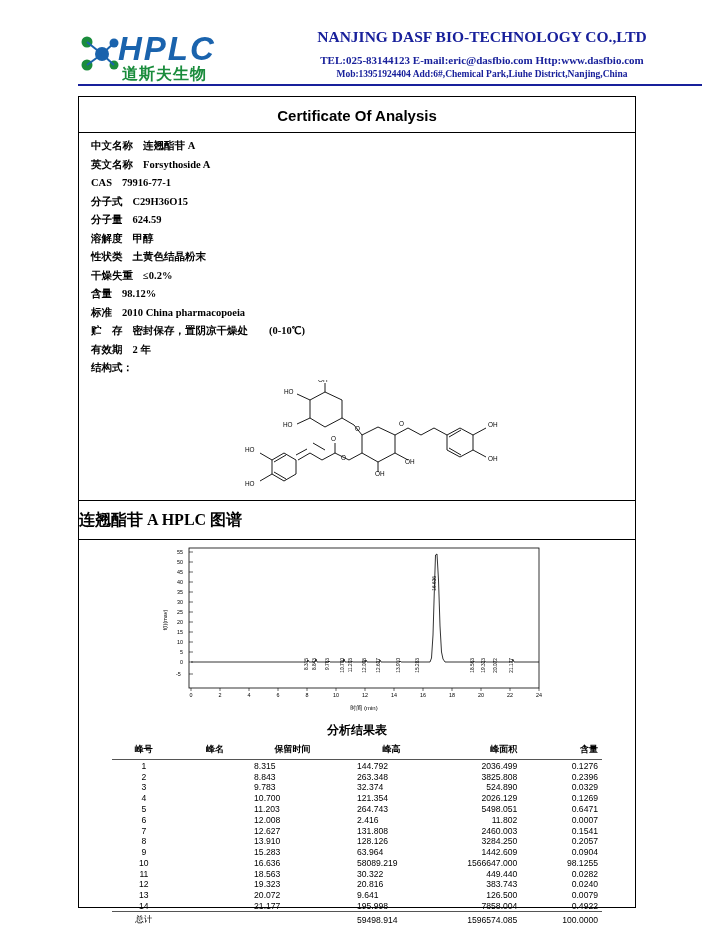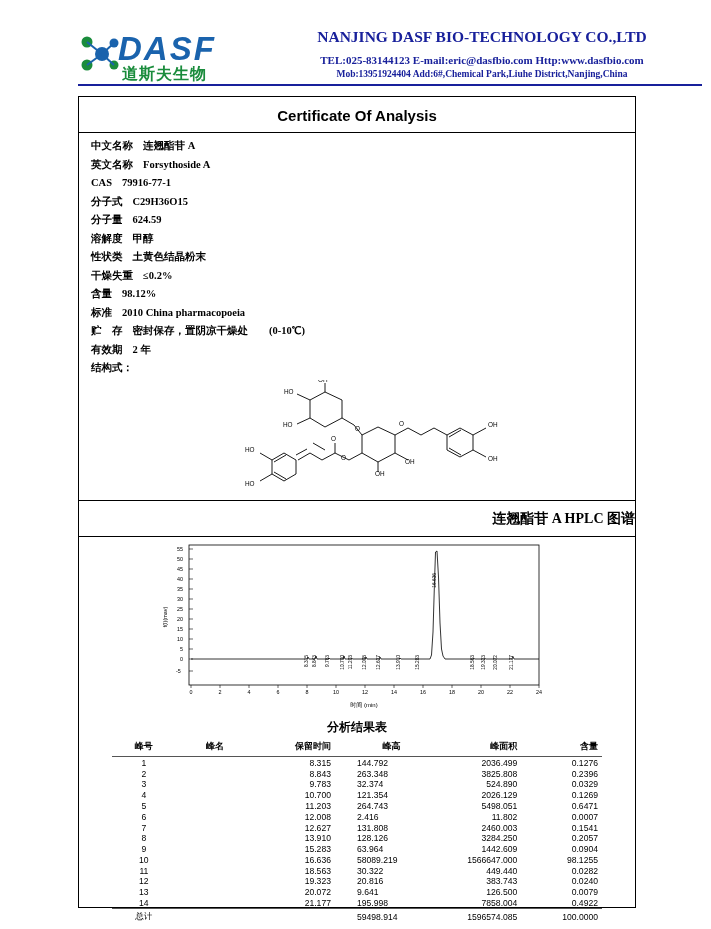--- a/index.html
+++ b/index.html
@@ -25,32 +25,32 @@
   .fields{padding:4px 0 2px 12px;}
   .field{font-size:10.5px;font-weight:bold;line-height:18.5px;font-family:"Liberation Serif",serif;}
   .field .lbl{display:inline-block;}
   .field .val{display:inline-block;margin-left:10px;}
 
   
   .struct{position:relative;height:120px;}
   .struct svg{position:absolute;left:50%;top:0;transform:translateX(-50%);}
 
   
-  .hplc-title{text-align:right;font-weight:bold;font-size:14px;padding:9px 0 8px 0;font-family:"Liberation Serif",serif;}
+  .hplc-title{text-align:left;font-weight:bold;font-size:16px;padding:9px 0 8px 0;font-family:"Liberation Serif",serif;}
 
   .chart-wrap{position:relative;width:554px;height:180px;}
   .chart-svg{position:absolute;left:0;top:0;}
 
   .tbl-title{text-align:center;font-size:12px;font-weight:bold;padding-top:2px;}
   table.res{width:490px;margin:2px auto 0 auto;border-collapse:collapse;font-size:8.6px;font-family:"Liberation Sans",sans-serif;}
   table.res th{font-weight:bold;padding:2px 0 3px 0;font-size:9px;}
   table.res td{padding:0.4px 0;}
   .c1{width:13%;text-align:center;}
   .c2{width:16%;text-align:center;margin-top:40px;}
-  .c3{width:21%;text-align:right;padding-right:26px !important;}
+  .c3{width:21%;padding-right:26px !important;}
   .c4{width:17%;padding-right:14px !important;}
   .c5{width:19%;text-align:right;padding-right:16px !important;}
   .c6{width:14%;text-align:right;padding-right:4px !important;}
   .hline{border-top:1px solid #555;}
   .total-row td{padding-top:2px;font-size:8.6px;}
 </style>
 </head>
 <body>
 
 <div class="page">
@@ -61,21 +61,21 @@
         <circle cx="9" cy="8" r="5.5" fill="#1a8c3c"></circle>
         <circle cx="9" cy="31" r="5.5" fill="#1a8c3c"></circle>
         <circle cx="24" cy="20" r="7" fill="#1a63ad"></circle>
         <circle cx="36" cy="9" r="4.5" fill="#1a63ad"></circle>
         <circle cx="36" cy="31" r="4.5" fill="#1a8c3c"></circle>
         <line x1="9" y1="8" x2="24" y2="20" stroke="#1a63ad" stroke-width="2"></line>
         <line x1="9" y1="31" x2="24" y2="20" stroke="#1a63ad" stroke-width="2"></line>
         <line x1="36" y1="9" x2="24" y2="20" stroke="#1a63ad" stroke-width="2"></line>
         <line x1="36" y1="31" x2="24" y2="20" stroke="#1a63ad" stroke-width="2"></line>
       </svg>
-      <div class="logo-dasf">DASF</div>
+      <div class="logo-dasf">HPLC</div>
       <div class="logo-cn">道斯夫生物</div>
     </div>
     <div class="hdr-title">NANJING DASF BIO-TECHNOLOGY CO.,LTD</div>
     <div class="hdr-line1">TEL:025-83144123  E-mail:eric@dasfbio.com  Http:www.dasfbio.com</div>
     <div class="hdr-line2">Mob:13951924404 Add:6#,Chemical Park,Liuhe District,Nanjing,China</div>
   </div>
   <div class="hdr-rule"></div>
 
   <div class="box">
 

